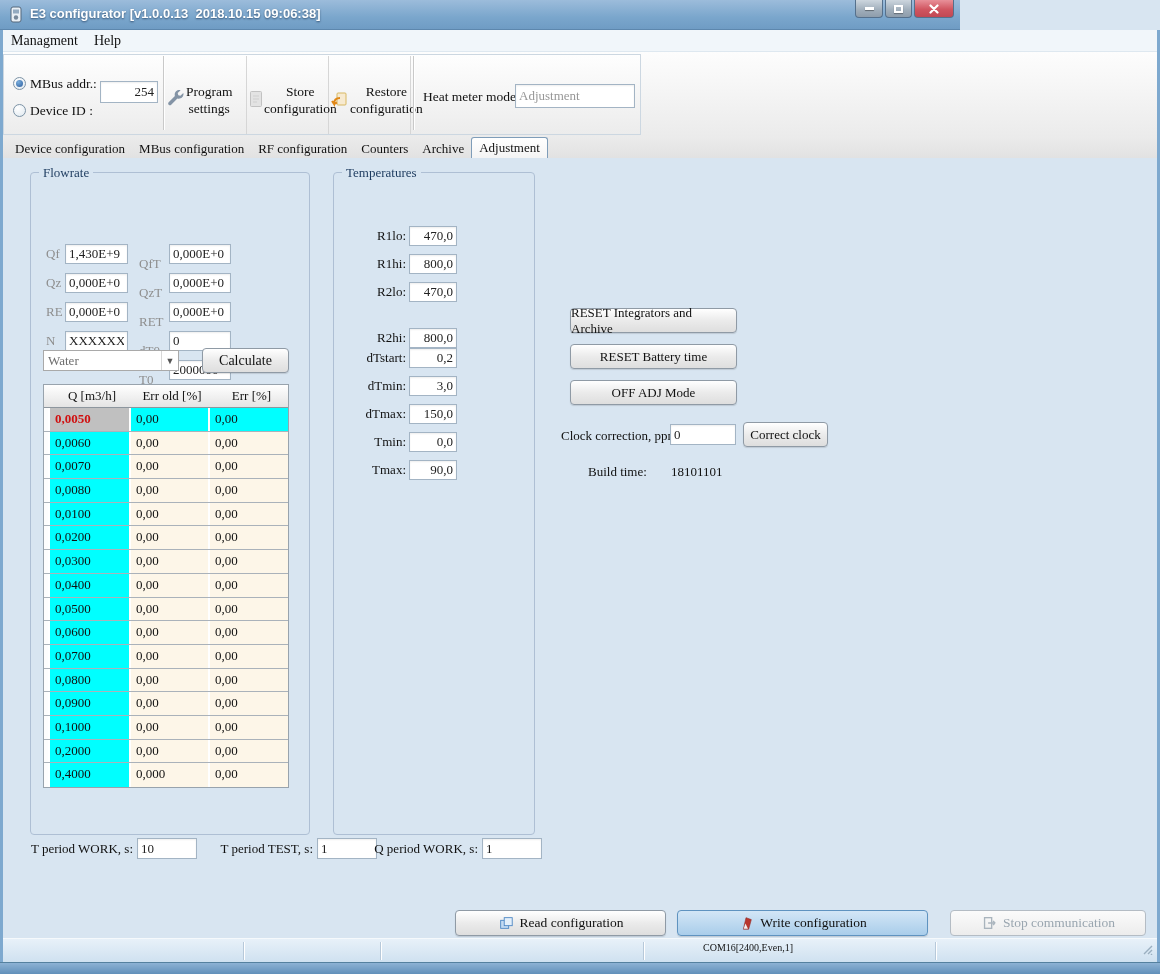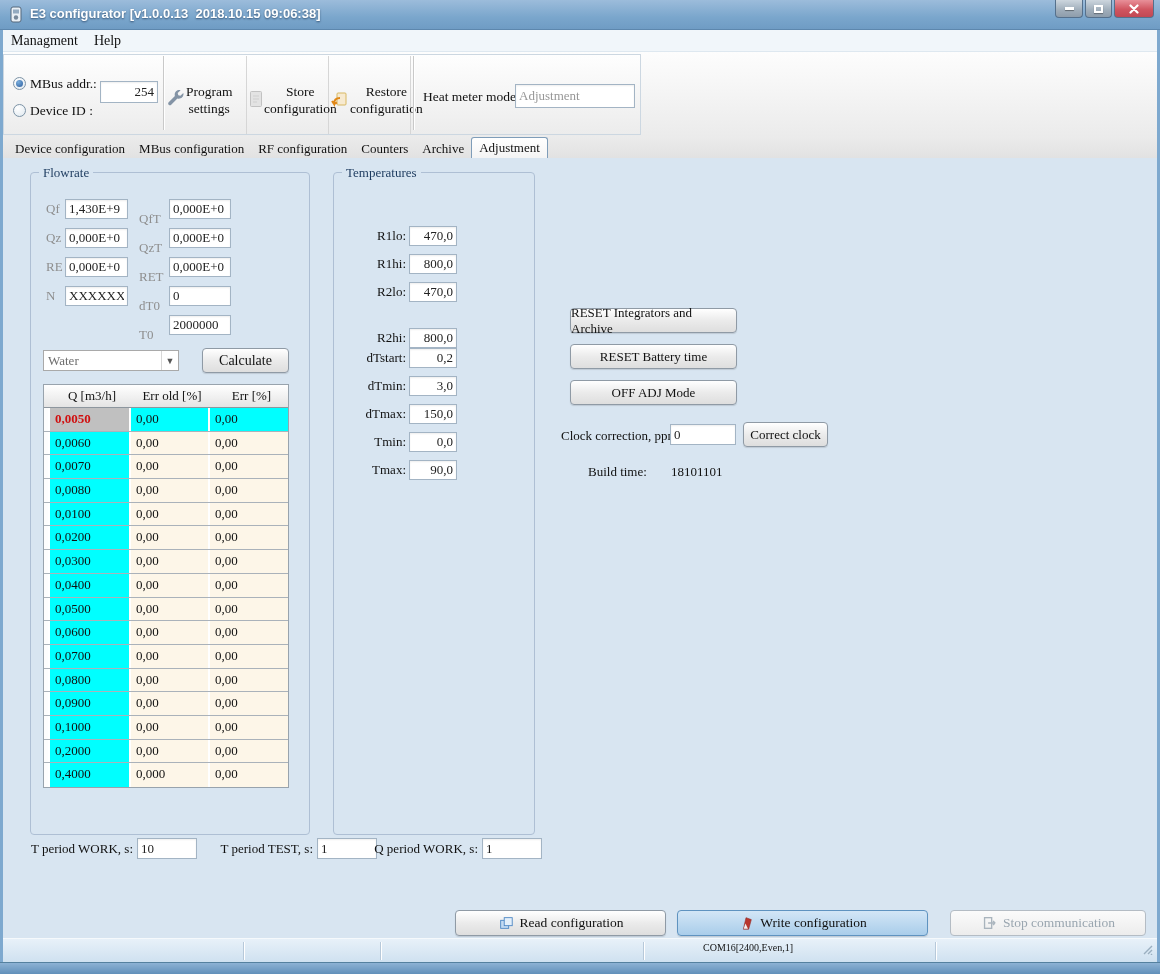--- a/index.html
+++ b/index.html
@@ -5,21 +5,21 @@
   :root{
     --cyan:#00ffff; --cream:#fdf6e8; --selbg:#c0c0c0; --seltx:#d01010;
     --contentbg:#d8e5f1; --chrome:#7ea9cf;
   }
   *{margin:0;padding:0;box-sizing:border-box;}
   body{width:1160px;height:974px;overflow:hidden;background:#fff;
        font-family:"Liberation Serif",serif;font-size:13px;color:#111;}
   .window{position:relative;width:1160px;height:974px;background:var(--contentbg);}
 
   
-  .titlebar{position:absolute;left:0;top:0;width:1160px;height:30px;
+  .titlebar{position:absolute;left:0;top:0;width:960px;height:30px;
     background:linear-gradient(#9cbcdb,#7aa6cc 60%,#6f9cc4);
     border-bottom:1px solid #5d87ad;}
   .app-icon{position:absolute;left:8px;top:6px;width:16px;height:17px;}
   .title-text{position:absolute;left:30px;top:6px;font-family:"Liberation Sans",sans-serif;
     font-size:13px;font-weight:bold;color:#fff;text-shadow:0 1px 2px rgba(10,30,60,.6);white-space:pre;}
   .winbtns{position:absolute;right:6px;top:0;display:flex;}
   .winbtn{height:18px;border:1px solid #55708c;border-top:none;border-radius:0 0 4px 4px;
     background:linear-gradient(#cdd6de,#9fadba 60%,#8e9dab);margin-left:2px;
     display:flex;align-items:center;justify-content:center;}
   .winbtn.min{width:28px;} .winbtn.max{width:27px;}
@@ -70,21 +70,21 @@
     border-bottom:none;border-radius:3px 3px 0 0;height:21px;line-height:20px;}
 
   
   .content{position:absolute;left:3px;top:158px;width:1154px;height:780px;background:var(--contentbg);}
   .groupbox{position:absolute;border:1px solid #aebfd4;border-radius:4px;}
   .groupbox .gtitle{position:absolute;top:-8px;left:8px;background:var(--contentbg);
     padding:0 4px;color:#1c3a5e;font-size:13px;}
   #flowrate-group{left:27px;top:14px;width:280px;height:663px;}
   #temps-group{left:330px;top:14px;width:202px;height:663px;}
 
-  .fl-row{position:absolute;left:0;width:100%;height:20px;}
+  .fl-row{position:absolute;left:0;width:100%;height:20px;margin-top:45px;}
   .fl-l1{position:absolute;left:15px;top:2px;color:#8e8e8e;}
   .fl-i1{position:absolute;left:34px;top:0;width:63px;}
   .fl-l2{position:absolute;left:108px;top:12px;color:#8e8e8e;}
   .fl-i2{position:absolute;left:138px;top:0;width:62px;}
 
   #medium-select{position:absolute;left:12px;top:177px;width:136px;height:21px;
     border:1px solid #a9a9a9;background:#fff;display:flex;align-items:center;
     padding-left:4px;color:#6e6e6e;}
   #medium-select .arrow{margin-left:auto;width:17px;height:100%;display:flex;
     align-items:center;justify-content:center;border-left:1px solid #d7d7d7;color:#555;font-size:9px;}

